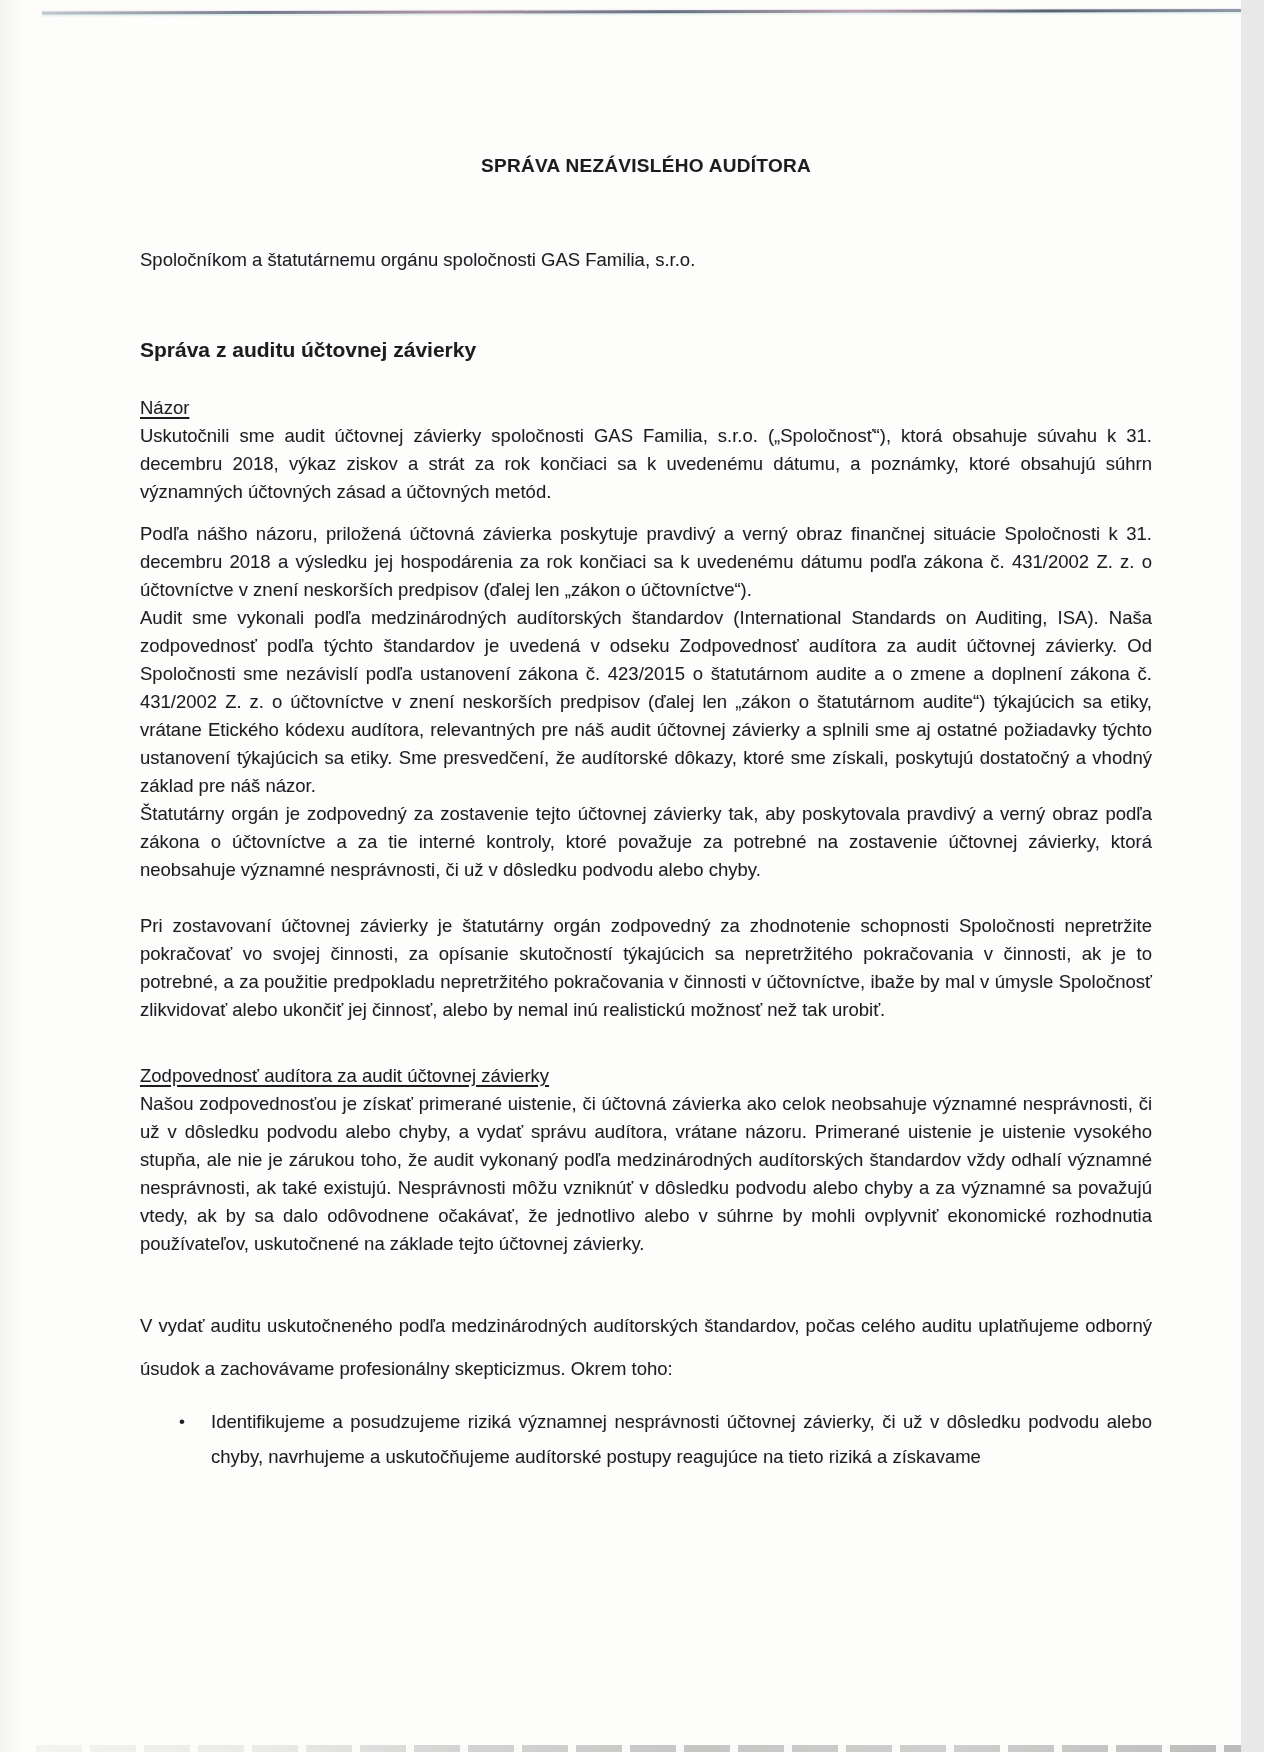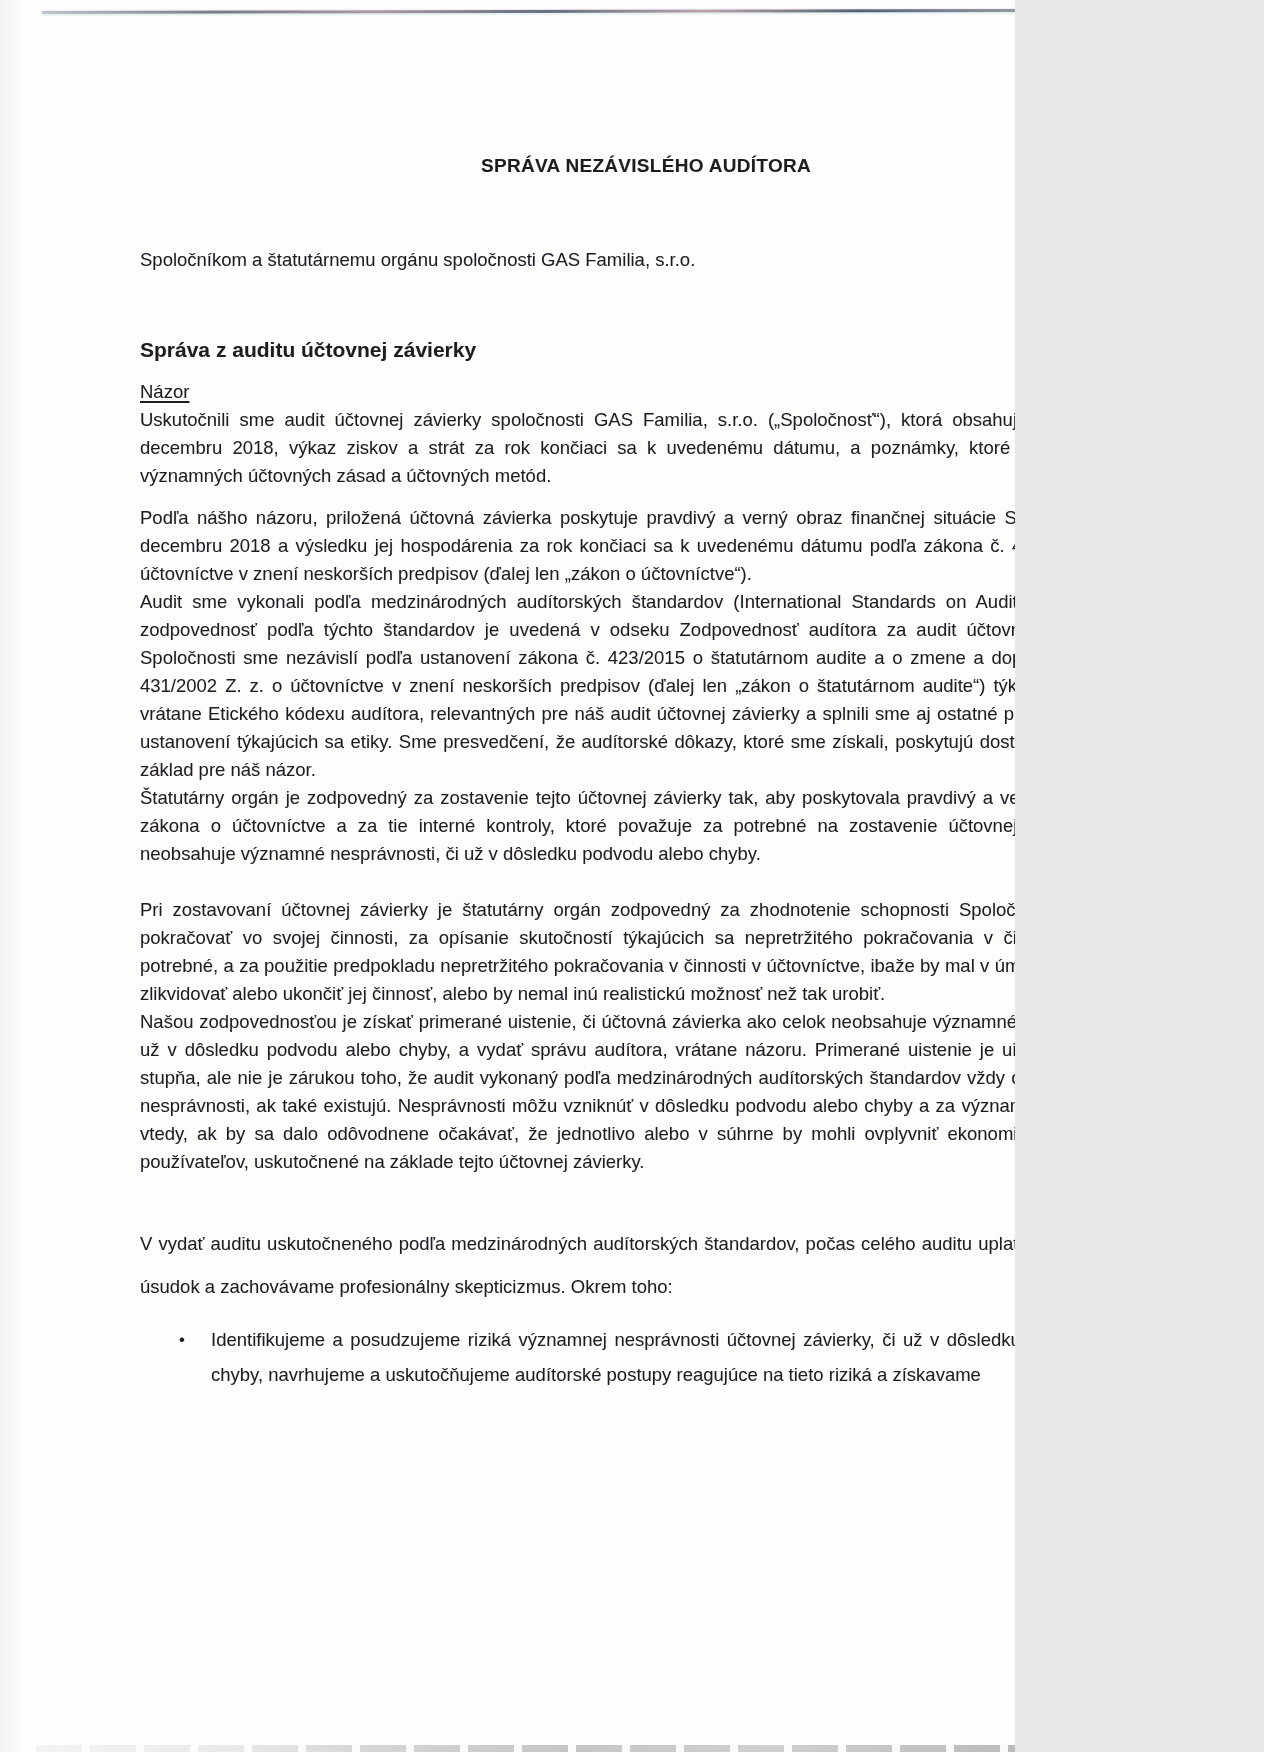--- a/index.html
+++ b/index.html
@@ -2,21 +2,21 @@
 <html><head>
 <meta charset="utf-8">
 <style>
   html, body {
     margin: 0;
     padding: 0;
     background: #e8e8e8;
   }
   .page {
     position: relative;
-    width: 1015px;
+    width: 1241px;
     height: 1752px;
     background: #fdfdfc;
     overflow: hidden;
     font-family: "Liberation Sans", "DejaVu Sans", sans-serif;
     color: #1d1d20;
   }
   
   .scan-line-top {
     position: absolute;
     top: 9px;
@@ -92,21 +92,21 @@
     margin: 0;
     text-decoration: underline;
     text-underline-offset: 3px;
     text-decoration-thickness: 1.5px;
   }
   p.body {
     margin: 0;
     text-align: justify;
   }
   
-  .s0 h3 { margin-top: 14px; }
+  .s0 h3 { margin-top: 30px; }
   .s0 p.p1 { margin-top: 0; }
   .s0 p.p2 { margin-top: 14px; }
   .s1 h3 { margin-top: 44px; }
   .s2 h3 { margin-top: 36px; }
   .s2 p.p2 { margin-top: 28px; }
   .s3 h3 { margin-top: 38px; }
   .s3 p.p2 { margin-top: 46px; line-height: 43px; }
   ul.bullets {
     margin: 14px 0 0;
     padding: 0 0 0 39px;
@@ -150,20 +150,21 @@
     <section class="s1">
       <p class="body p1">Audit sme vykonali podľa medzinárodných audítorských štandardov (International Standards on Auditing, ISA). Naša zodpovednosť podľa týchto štandardov je uvedená v odseku Zodpovednosť audítora za audit účtovnej závierky. Od Spoločnosti sme nezávislí podľa ustanovení zákona č. 423/2015 o štatutárnom audite a o zmene a doplnení zákona č. 431/2002 Z. z. o účtovníctve v znení neskorších predpisov (ďalej len „zákon o štatutárnom audite“) týkajúcich sa etiky, vrátane Etického kódexu audítora, relevantných pre náš audit účtovnej závierky a splnili sme aj ostatné požiadavky týchto ustanovení týkajúcich sa etiky. Sme presvedčení, že audítorské dôkazy, ktoré sme získali, poskytujú dostatočný a vhodný základ pre náš názor.</p>
     </section>
 
     <section class="s2">
       <p class="body p1">Štatutárny orgán je zodpovedný za zostavenie tejto účtovnej závierky tak, aby poskytovala pravdivý a verný obraz podľa zákona o účtovníctve a za tie interné kontroly, ktoré považuje za potrebné na zostavenie účtovnej závierky, ktorá neobsahuje významné nesprávnosti, či už v dôsledku podvodu alebo chyby.</p>
       <p class="body p2">Pri zostavovaní účtovnej závierky je štatutárny orgán zodpovedný za zhodnotenie schopnosti Spoločnosti nepretržite pokračovať vo svojej činnosti, za opísanie skutočností týkajúcich sa nepretržitého pokračovania v činnosti, ak je to potrebné, a za použitie predpokladu nepretržitého pokračovania v činnosti v účtovníctve, ibaže by mal v úmysle Spoločnosť zlikvidovať alebo ukončiť jej činnosť, alebo by nemal inú realistickú možnosť než tak urobiť.</p>
     </section>
 
     <section class="s3">
+      <h3 class="uh">Zodpovednosť audítora za audit účtovnej závierky</h3>
       <p class="body p1">Našou zodpovednosťou je získať primerané uistenie, či účtovná závierka ako celok neobsahuje významné nesprávnosti, či už v dôsledku podvodu alebo chyby, a vydať správu audítora, vrátane názoru. Primerané uistenie je uistenie vysokého stupňa, ale nie je zárukou toho, že audit vykonaný podľa medzinárodných audítorských štandardov vždy odhalí významné nesprávnosti, ak také existujú. Nesprávnosti môžu vzniknúť v dôsledku podvodu alebo chyby a za významné sa považujú vtedy, ak by sa dalo odôvodnene očakávať, že jednotlivo alebo v súhrne by mohli ovplyvniť ekonomické rozhodnutia používateľov, uskutočnené na základe tejto účtovnej závierky.</p>
       <p class="body p2">V vydať auditu uskutočneného podľa medzinárodných audítorských štandardov, počas celého auditu uplatňujeme odborný úsudok a zachovávame profesionálny skepticizmus. Okrem toho:</p>
 
       <ul class="bullets">
         <li>
           <span class="b-dot">•</span>
           <span>Identifikujeme a posudzujeme riziká významnej nesprávnosti účtovnej závierky, či už v dôsledku podvodu alebo chyby, navrhujeme a uskutočňujeme audítorské postupy reagujúce na tieto riziká a získavame</span>
         </li>
       </ul>
     </section>

